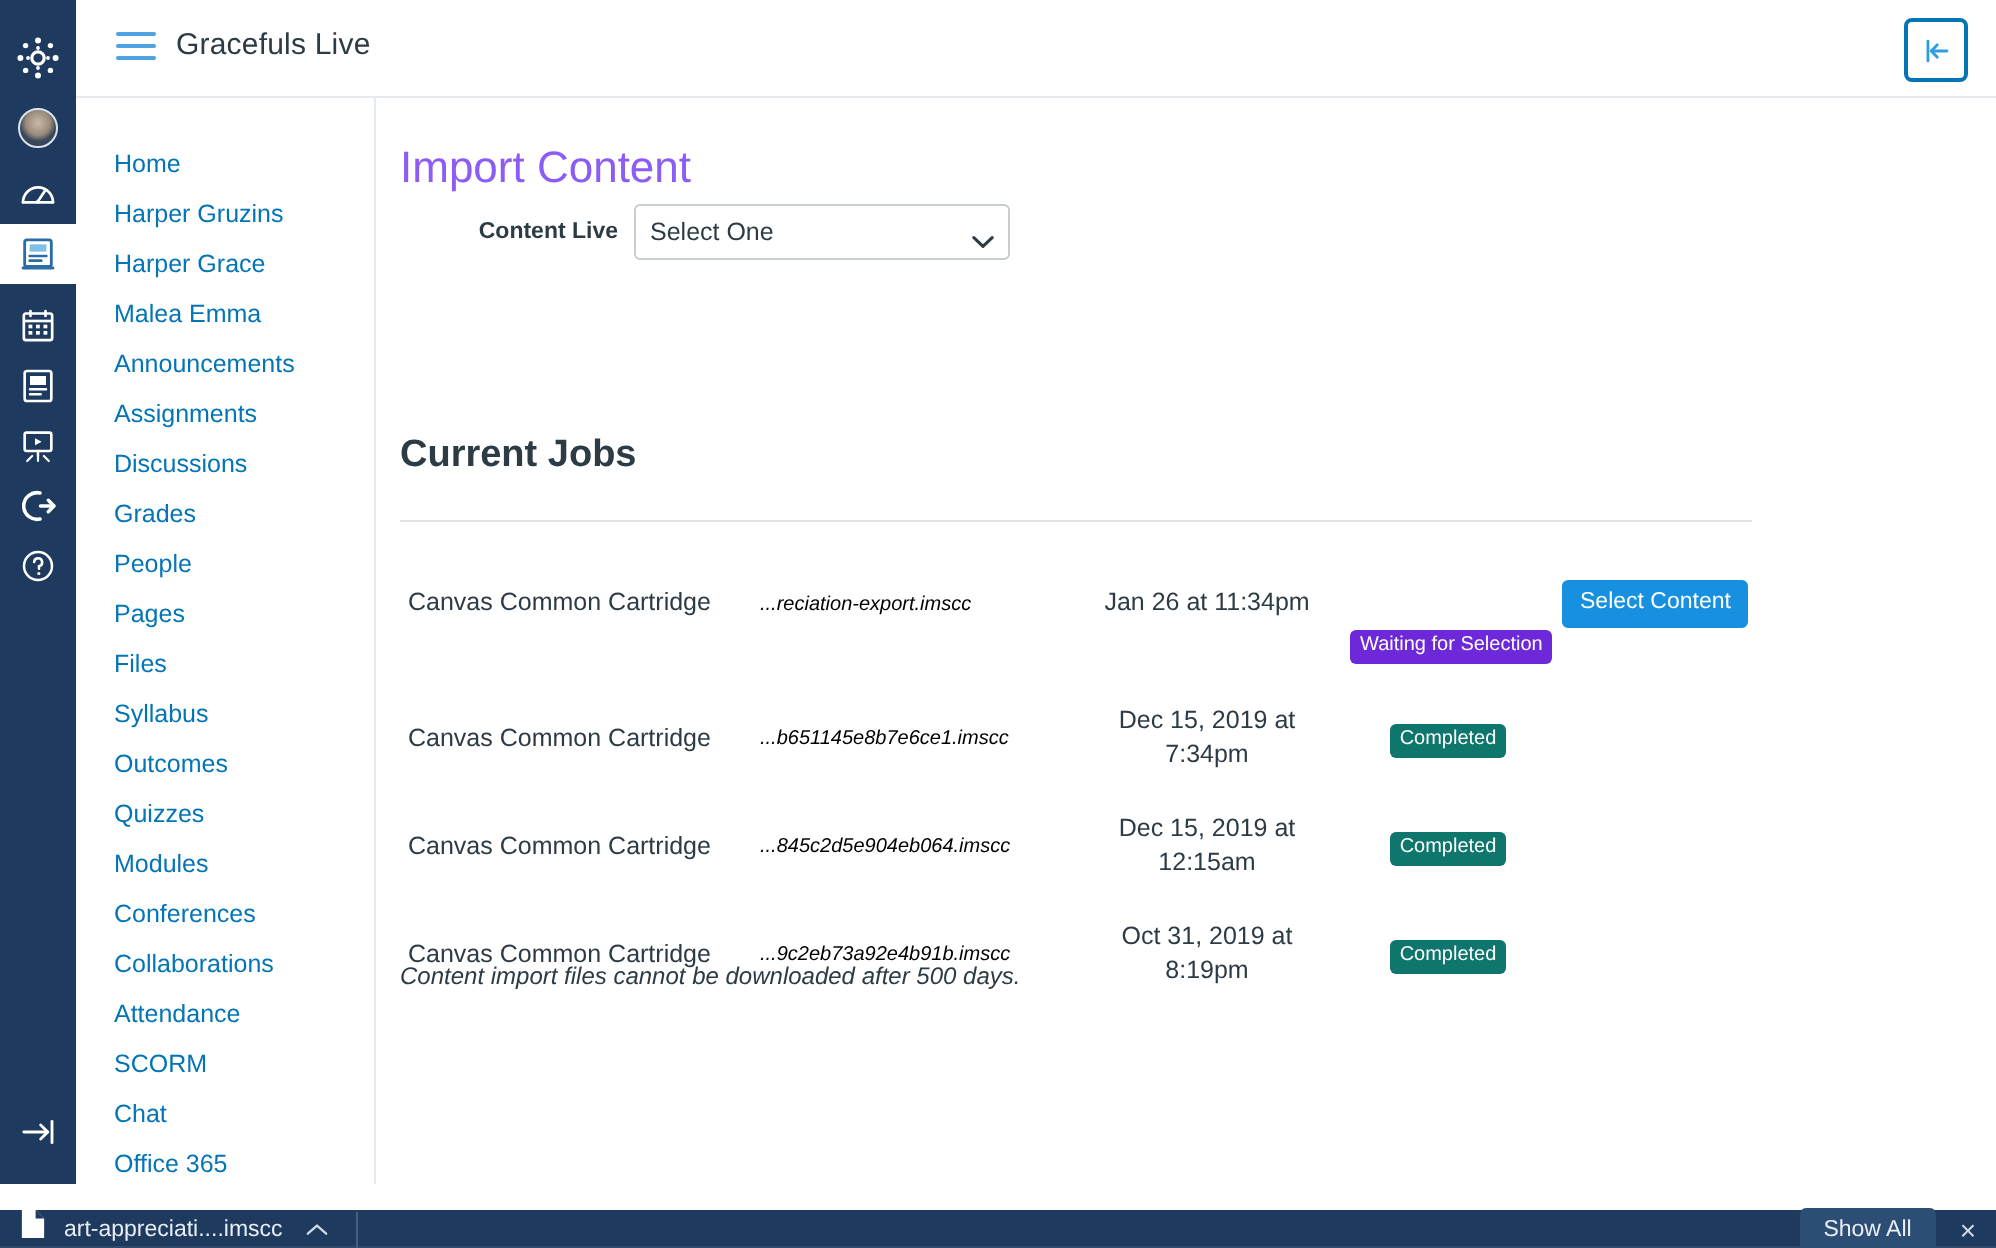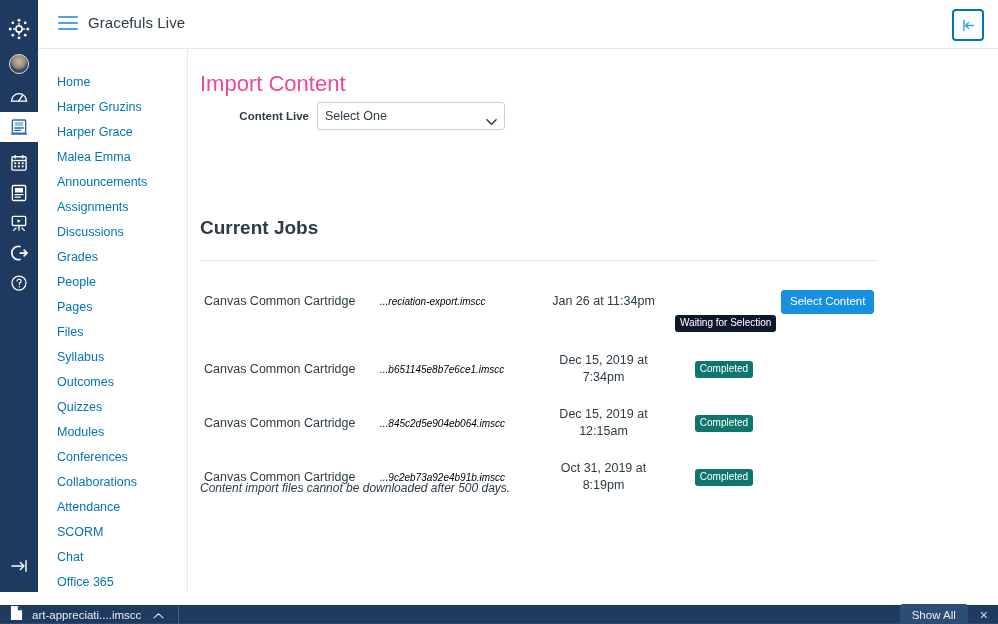--- a/index.html
+++ b/index.html
@@ -137,21 +137,21 @@
     width: 810px;
     height: 543px;
     background: #ffffff;
     overflow: hidden;
   }
   .page-title {
     position: absolute;
     left: 12px; top: 22px;
     font-size: 22px;
     font-weight: normal;
-    color: #ec4899;
+    color: #8b5cf6;
     margin: 0;
   }
   .form-row {
     position: absolute;
     left: 0; top: 53px;
     display: flex;
     align-items: center;
   }
   .form-label {
     width: 129px;
@@ -232,21 +232,21 @@
   .badge {
     display: inline-block;
     font-size: 10px;
     line-height: 12px;
     padding: 2px 5px 3px;
     border-radius: 3px;
     color: #ffffff;
     white-space: nowrap;
     font-weight: normal;
   }
-  .badge-waiting   { background: #0f172a; margin-top: 44px; }
+  .badge-waiting   { background: #6d28d9; margin-top: 44px; }
   .badge-completed { background: #0f766e; }
 
   .btn-primary {
     display: inline-block;
     background: #1790DF;
     border: 1px solid #1790DF;
     color: #ffffff;
     font-size: 11.5px;
     line-height: 13px;
     padding: 4px 8px 5px;

